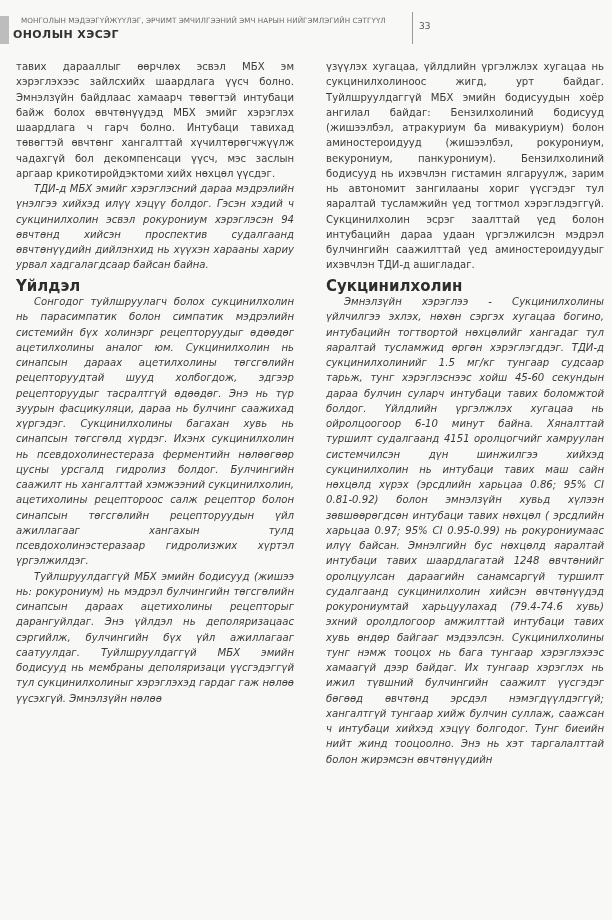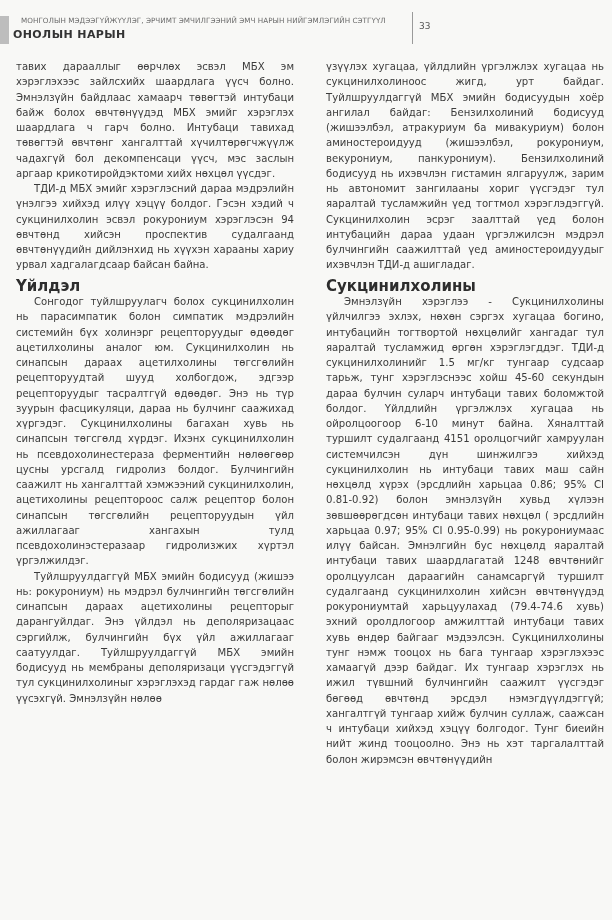--- a/index.html
+++ b/index.html
@@ -30,41 +30,41 @@
     position: absolute; left: 419px; top: 21px; font-size: 9px; color: #555;
   }
   .col {
     position: absolute; top: 59px; width: 278px;
     font-size: 10.1px; line-height: 15.25px; text-align: justify;
     color: #3b3b3b;
   }
   .col-left { left: 16px; }
   .col-right { left: 326px; }
   .col p { margin: 0; }
-  .col p.indent { text-indent: 18px; }
+  .col p.indent { text-indent: 18px; font-style: italic; }
   .col h3 {
     margin: 6px 0 0 0; font-size: 15px; line-height: 15.5px; font-weight: bold; color: #2d2d2d;
   }
 </style>
 </head>
 <body>
 
 <div class="header">
   <div class="header-block"></div>
   <div class="header-sub">МОНГОЛЫН МЭДЭЭГҮЙЖҮҮЛЭГ, ЭРЧИМТ ЭМЧИЛГЭЭНИЙ ЭМЧ НАРЫН НИЙГЭМЛЭГИЙН СЭТГҮҮЛ</div>
-  <div class="header-title">ОНОЛЫН НАРЫН</div>
+  <div class="header-title">ОНОЛЫН ХЭСЭГ</div>
   <div class="header-divider"></div>
   <div class="page-number">33</div>
 </div>
 
 <div class="col col-left">
   <p>тавих дарааллыг өөрчлөх эсвэл МБХ эм хэрэглэхээс зайлсхийх шаардлага үүсч болно. Эмнэлзүйн байдлаас хамаарч төвөгтэй интубаци байж болох өвчтөнүүдэд МБХ эмийг хэрэглэх шаардлага ч гарч болно. Интубаци тавихад төвөгтэй өвчтөнг хангалттай хүчилтөрөгчжүүлж чадахгүй бол декомпенсаци үүсч, мэс заслын аргаар крикотиройдэктоми хийх нөхцөл үүсдэг.</p>
   <p class="indent">ТДИ-д МБХ эмийг хэрэглэсний дараа мэдрэлийн үнэлгээ хийхэд илүү хэцүү болдог. Гэсэн хэдий ч сукцинилхолин эсвэл рокурониум хэрэглэсэн 94 өвчтөнд хийсэн проспектив судалгаанд өвчтөнүүдийн дийлэнхид нь хүүхэн харааны хариу урвал хадгалагдсаар байсан байна.</p>
   <h3>Үйлдэл</h3>
   <p class="indent">Сонгодог туйлшруулагч болох сукцинилхолин нь парасимпатик болон симпатик мэдрэлийн системийн бүх холинэрг рецепторуудыг өдөөдөг ацетилхолины аналог юм. Сукцинилхолин нь синапсын дараах ацетилхолины төгсгөлийн рецепторуудтай шууд холбогдож, эдгээр рецепторуудыг тасралтгүй өдөөдөг. Энэ нь түр зуурын фасцикуляци, дараа нь булчинг саажихад хүргэдэг. Сукцинилхолины багахан хувь нь синапсын төгсгөлд хүрдэг. Ихэнх сукцинилхолин нь псевдохолинестераза ферментийн нөлөөгөөр цусны урсгалд гидролиз болдог. Булчингийн саажилт нь хангалттай хэмжээний сукцинилхолин, ацетихолины рецептороос салж рецептор болон синапсын төгсгөлийн рецепторуудын үйл ажиллагааг хангахын тулд псевдохолинэстеразаар гидролизжих хүртэл үргэлжилдэг.</p>
   <p class="indent">Туйлшруулдаггүй МБХ эмийн бодисууд (жишээ нь: рокурониум) нь мэдрэл булчингийн төгсгөлийн синапсын дараах ацетихолины рецепторыг дарангуйлдаг. Энэ үйлдэл нь деполяризацаас сэргийлж, булчингийн бүх үйл ажиллагааг саатуулдаг. Туйлшруулдаггүй МБХ эмийн бодисууд нь мембраны деполяризаци үүсгэдэггүй тул сукцинилхолиныг хэрэглэхэд гардаг гаж нөлөө үүсэхгүй. Эмнэлзүйн нөлөө</p>
 </div>
 
 <div class="col col-right">
   <p>үзүүлэх хугацаа, үйлдлийн үргэлжлэх хугацаа нь сукцинилхолиноос жигд, урт байдаг. Туйлшруулдаггүй МБХ эмийн бодисуудын хоёр ангилал байдаг: Бензилхолиний бодисууд (жишээлбэл, атракуриум ба мивакуриум) болон аминостероидууд (жишээлбэл, рокурониум, векурониум, панкурониум). Бензилхолиний бодисууд нь ихэвчлэн гистамин ялгаруулж, зарим нь автономит зангилааны хориг үүсгэдэг тул яаралтай тусламжийн үед тогтмол хэрэглэдэггүй. Сукцинилхолин эсрэг заалттай үед болон интубацийн дараа удаан үргэлжилсэн мэдрэл булчингийн саажилттай үед аминостероидуудыг ихэвчлэн ТДИ-д ашигладаг.</p>
-  <h3>Сукцинилхолины</h3>
+  <h3>Сукцинилхолин</h3>
   <p class="indent">Эмнэлзүйн хэрэглээ - Сукцинилхолины үйлчилгээ эхлэх, нөхөн сэргэх хугацаа богино, интубацийн тогтвортой нөхцөлийг хангадаг тул яаралтай тусламжид өргөн хэрэглэгддэг. ТДИ-д сукцинилхолинийг 1.5 мг/кг тунгаар судсаар тарьж, тунг хэрэглэснээс хойш 45-60 секундын дараа булчин суларч интубаци тавих боломжтой болдог. Үйлдлийн үргэлжлэх хугацаа нь ойролцоогоор 6-10 минут байна. Хяналттай туршилт судалгаанд 4151 оролцогчийг хамруулан системчилсэн дүн шинжилгээ хийхэд сукцинилхолин нь интубаци тавих маш сайн нөхцөлд хүрэх (эрсдлийн харьцаа 0.86; 95% CI 0.81-0.92) болон эмнэлзүйн хувьд хүлээн зөвшөөрөгдсөн интубаци тавих нөхцөл ( эрсдлийн харьцаа 0.97; 95% CI 0.95-0.99) нь рокурониумаас илүү байсан. Эмнэлгийн бус нөхцөлд яаралтай интубаци тавих шаардлагатай 1248 өвчтөнийг оролцуулсан дараагийн санамсаргүй туршилт судалгаанд сукцинилхолин хийсэн өвчтөнүүдэд рокурониумтай харьцуулахад (79.4-74.6 хувь) эхний оролдлогоор амжилттай интубаци тавих хувь өндөр байгааг мэдээлсэн. Сукцинилхолины тунг нэмж тооцох нь бага тунгаар хэрэглэхээс хамаагүй дээр байдаг. Их тунгаар хэрэглэх нь ижил түвшний булчингийн саажилт үүсгэдэг бөгөөд өвчтөнд эрсдэл нэмэгдүүлдэггүй; хангалтгүй тунгаар хийж булчин суллаж, саажсан ч интубаци хийхэд хэцүү болгодог. Тунг биеийн нийт жинд тооцоолно. Энэ нь хэт таргалалттай болон жирэмсэн өвчтөнүүдийн</p>
 </div>
 
 </body></html>

